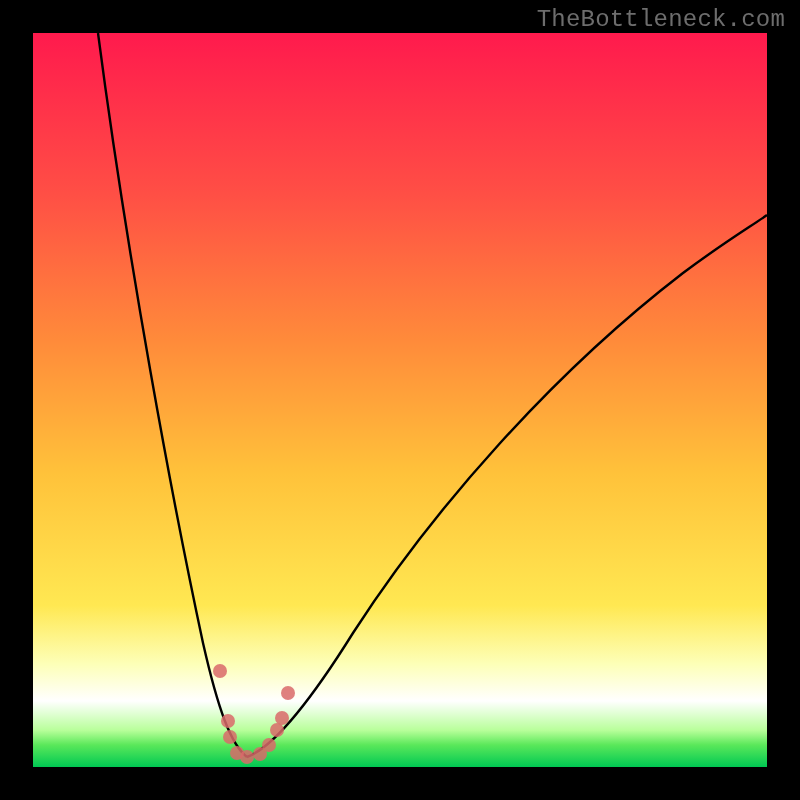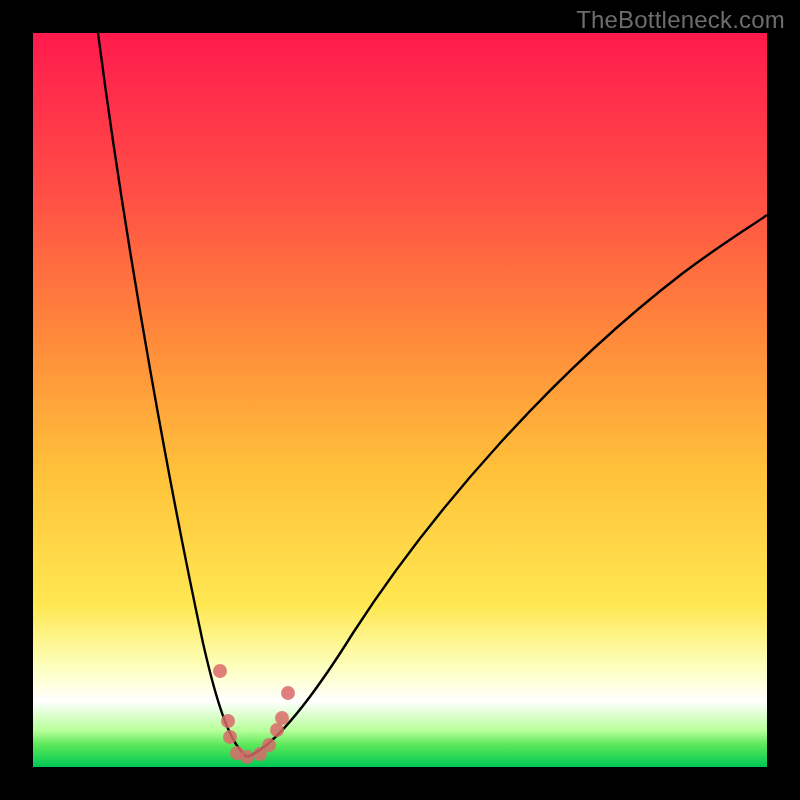--- a/index.html
+++ b/index.html
@@ -26,20 +26,21 @@
     height: 100%;
   }
   .watermark {
     position: absolute;
     top: 6px;
     right: 15px;
     font-size: 24px;
     font-weight: 500;
     color: #6d6d6d;
     letter-spacing: 0.2px;
+    font-family: Liberation Mono, monospace;
   }
   svg.curve {
     position: absolute;
     left: 0; top: 0;
     width: 100%;
     height: 100%;
   }
   .dot {
     fill: #d96a6a;
     fill-opacity: 0.85;

